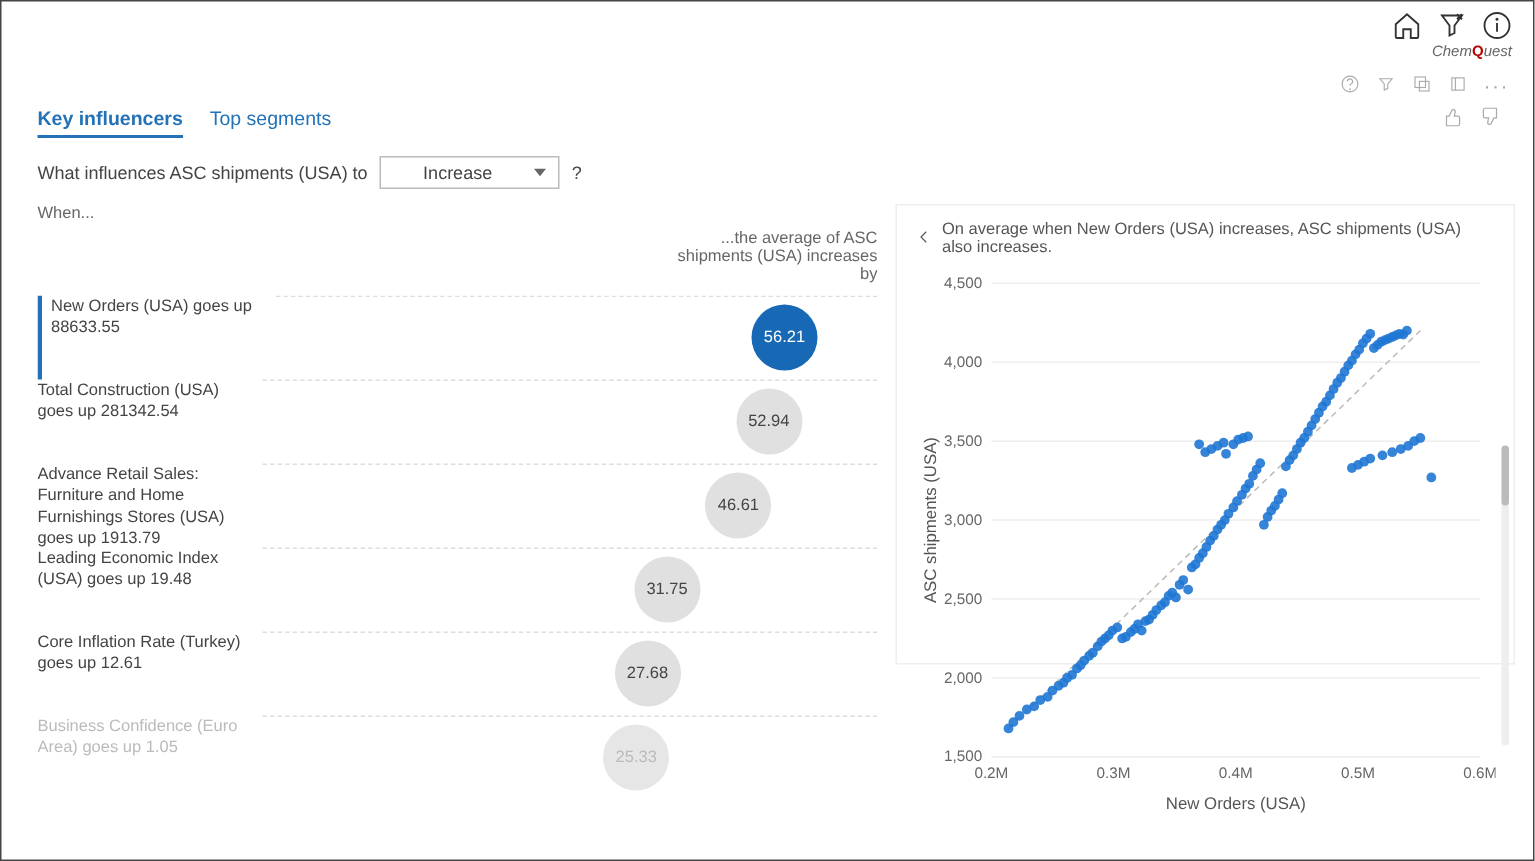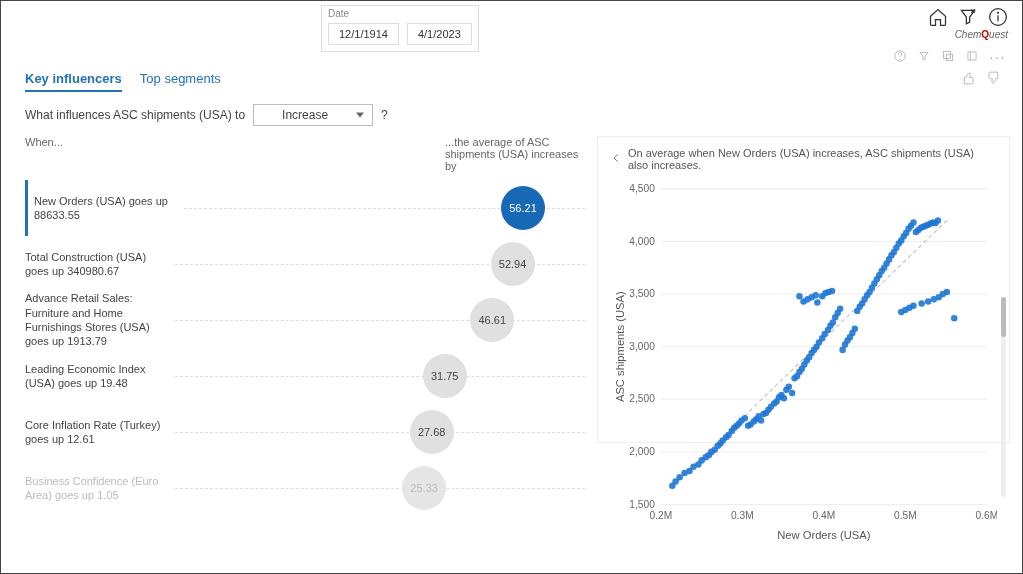--- a/index.html
+++ b/index.html
@@ -136,30 +136,30 @@
     width: 560px;
     position: relative;
   }
   .influencers-header {
     display: flex;
     font-size: 11px;
     color: #666;
     margin-bottom: 8px;
   }
   .influencers-header .when { flex: 0 0 200px; }
-  .influencers-header .then { margin-left: auto; width: 140px; text-align: left; }
+  .influencers-header .then { margin-left: auto; width: 140px; text-align: right; margin-top: 17px; }
 
   .inf-list {
     position: relative;
     height: 400px;
     overflow: hidden;
   }
   .inf-row {
     display: flex;
-    align-items: center;
+    align-items: flex-start;
     font-size: 11px;
     color: #444;
     position: relative;
     height: 56px;
   }
   .inf-row .label {
     width: 150px;
     line-height: 1.3;
     padding-right: 8px;
   }
@@ -220,27 +220,20 @@
     top:0; left:0;
     width:5px; height:40px;
     background:#bbb;
     border-radius:3px;
   }
 </style>
 </head>
 <body>
 
 <div class="header">
-  <div class="date-block">
-    <div class="label">Date</div>
-    <div class="vals">
-      <span>12/1/1914</span>
-      <span>4/1/2023</span>
-    </div>
-  </div>
   <div class="header-icons">
     <span><svg viewBox="0 0 24 24">
           <path d="M3 11l9-8 9 8v10a1 1 0 0 1-1 1h-5v-7h-6v7H4a1 1 0 0 1-1-1z"></path>
         </svg></span>
     <span><svg viewBox="0 0 24 24">
           <path d="M4 4h16l-6 8v6l-4 2v-8z"></path>
           <path d="M16 3l4 4m0-4l-4 4" stroke="#333"></path>
         </svg></span>
     <span><svg viewBox="0 0 24 24">
           <circle cx="12" cy="12" r="10"></circle>
@@ -299,21 +292,21 @@
       <div class="when">When...</div>
       <div class="then">...the average of ASC shipments (USA) increases by</div>
     </div>
     <div class="inf-list" id="inf-list">
         <div class="inf-row selected">
           <div class="label">New Orders (USA) goes up 88633.55</div>
           <div class="bar-track"></div>
           <div class="bubble selected" style="right: 40px;">56.21</div>
         </div>
         <div class="inf-row">
-          <div class="label">Total Construction (USA) goes up 340980.67</div>
+          <div class="label">Total Construction (USA) goes up 281342.54</div>
           <div class="bar-track"></div>
           <div class="bubble" style="right: 50.4714px;">52.94</div>
         </div>
         <div class="inf-row">
           <div class="label">Advance Retail Sales: Furniture and Home Furnishings Stores (USA) goes up 1913.79</div>
           <div class="bar-track"></div>
           <div class="bubble" style="right: 70.7419px;">46.61</div>
         </div>
         <div class="inf-row">
           <div class="label">Leading Economic Index (USA) goes up 19.48</div>

